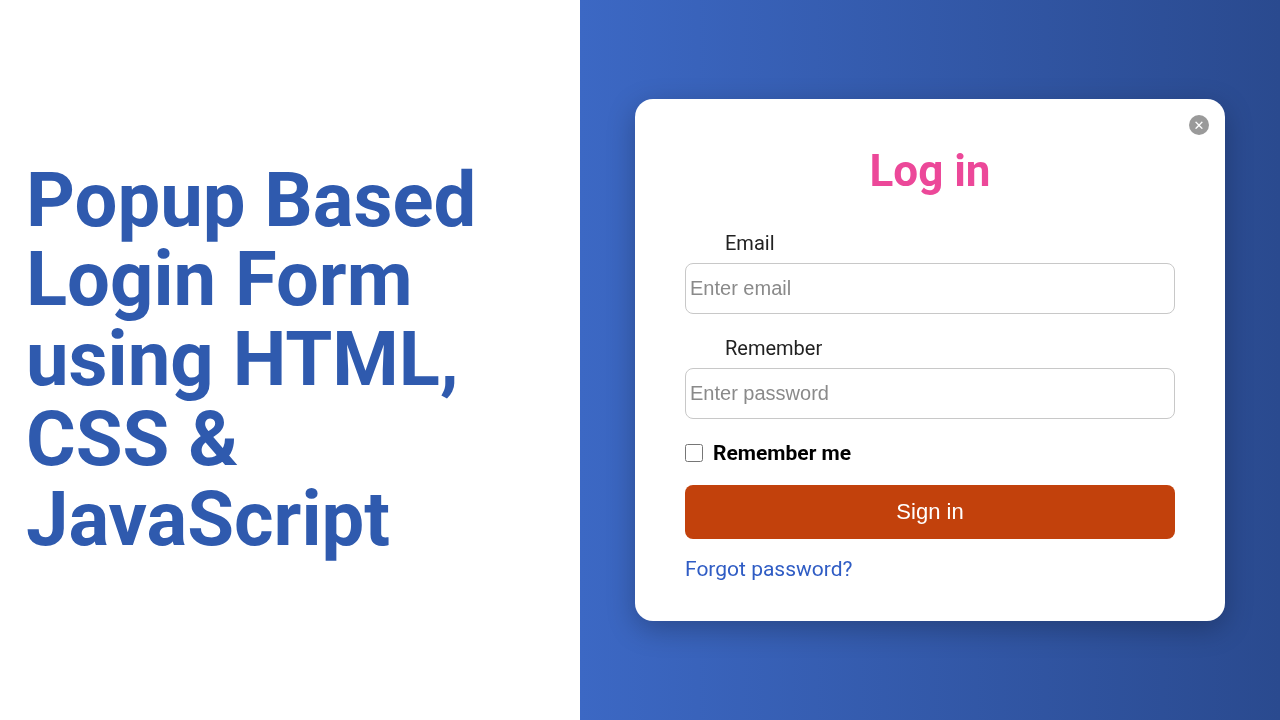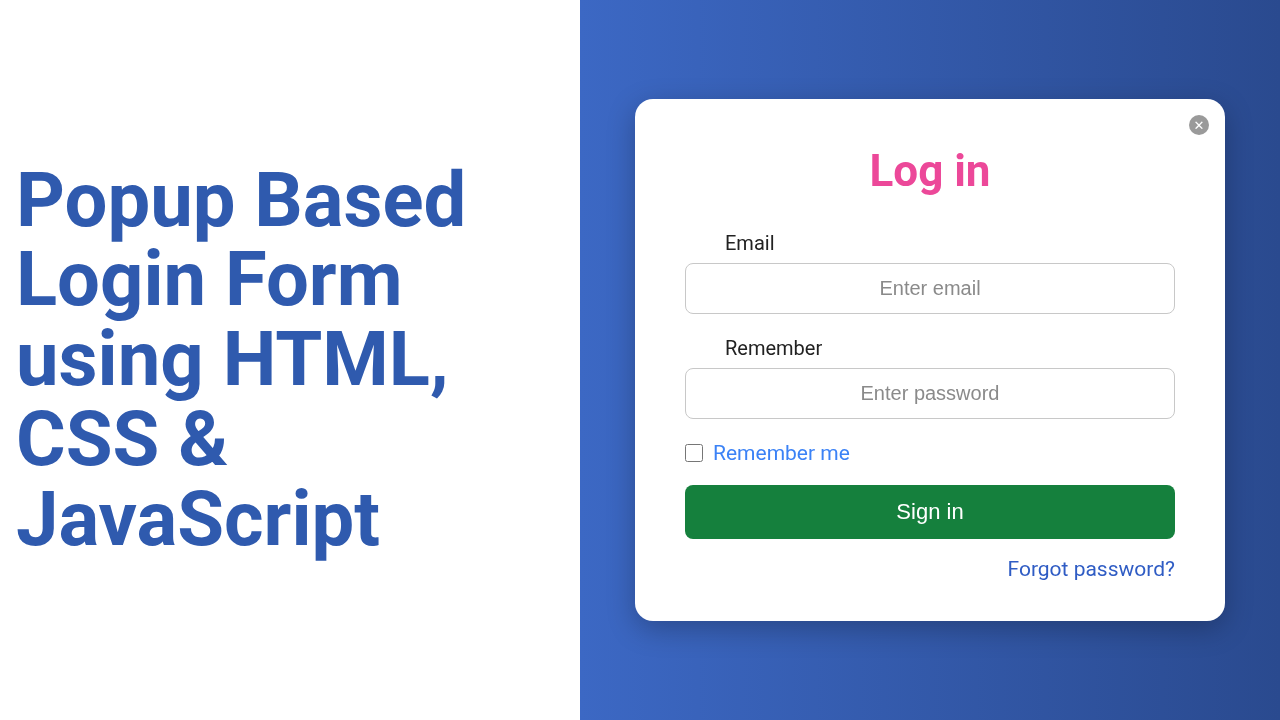--- a/index.html
+++ b/index.html
@@ -13,21 +13,21 @@
       overflow: hidden;
       font-family: -apple-system, BlinkMacSystemFont, "Segoe UI", Roboto, "Helvetica Neue", Arial, sans-serif;
       display: flex;
     }
     .left-panel {
       width: 580px;
       height: 100%;
       background: #ffffff;
       display: flex;
       align-items: center;
-      padding-left: 16px;
+      padding-left: 26px;
     }
     .left-title {
       font-size: 76px;
       font-weight: 700;
       color: #2f5aae;
       line-height: 1.05;
     }
     .right-panel {
       width: 700px;
       height: 100%;
@@ -75,62 +75,62 @@
     .form-label {
       display: block;
       font-size: 20px;
       color: #222;
       margin-bottom: 8px;
       font-weight: 400;
       margin-left: 40px;
     }
     .form-input {
       width: 100%;
-      padding: 13px 20px;
+      padding: 13px 4px;
       font-size: 20px;
       border: 1px solid #c8c8c8;
       border-radius: 8px;
       color: #555;
       background: #fff;
-      text-align: center;
     }
     .form-input::placeholder {
       color: #8a8a8a;
     }
     .remember-row {
       display: flex;
       align-items: center;
       gap: 10px;
       margin-top: 22px;
       margin-bottom: 20px;
     }
     .checkbox {
       width: 18px;
       height: 18px;
       border: 1.5px solid #555;
       border-radius: 4px;
       cursor: pointer;
     }
     .remember-label {
       font-size: 21px;
-      color: #3b82f6;
+      color: #000000;
+      font-weight: bold;
     }
     .signin-btn {
       width: 100%;
       padding: 14px 0;
-      background: #15803d;
+      background: #c2410c;
       color: #ffffff;
       font-size: 22px;
       border: none;
       border-radius: 8px;
       cursor: pointer;
       font-weight: 400;
     }
     .forgot-row {
-      text-align: right;
+      text-align: left;
       margin-top: 18px;
     }
     .forgot-link {
       font-size: 21px;
       color: #2f5cc4;
       text-decoration: none;
       cursor: pointer;
     }
   </style>
 </head>

